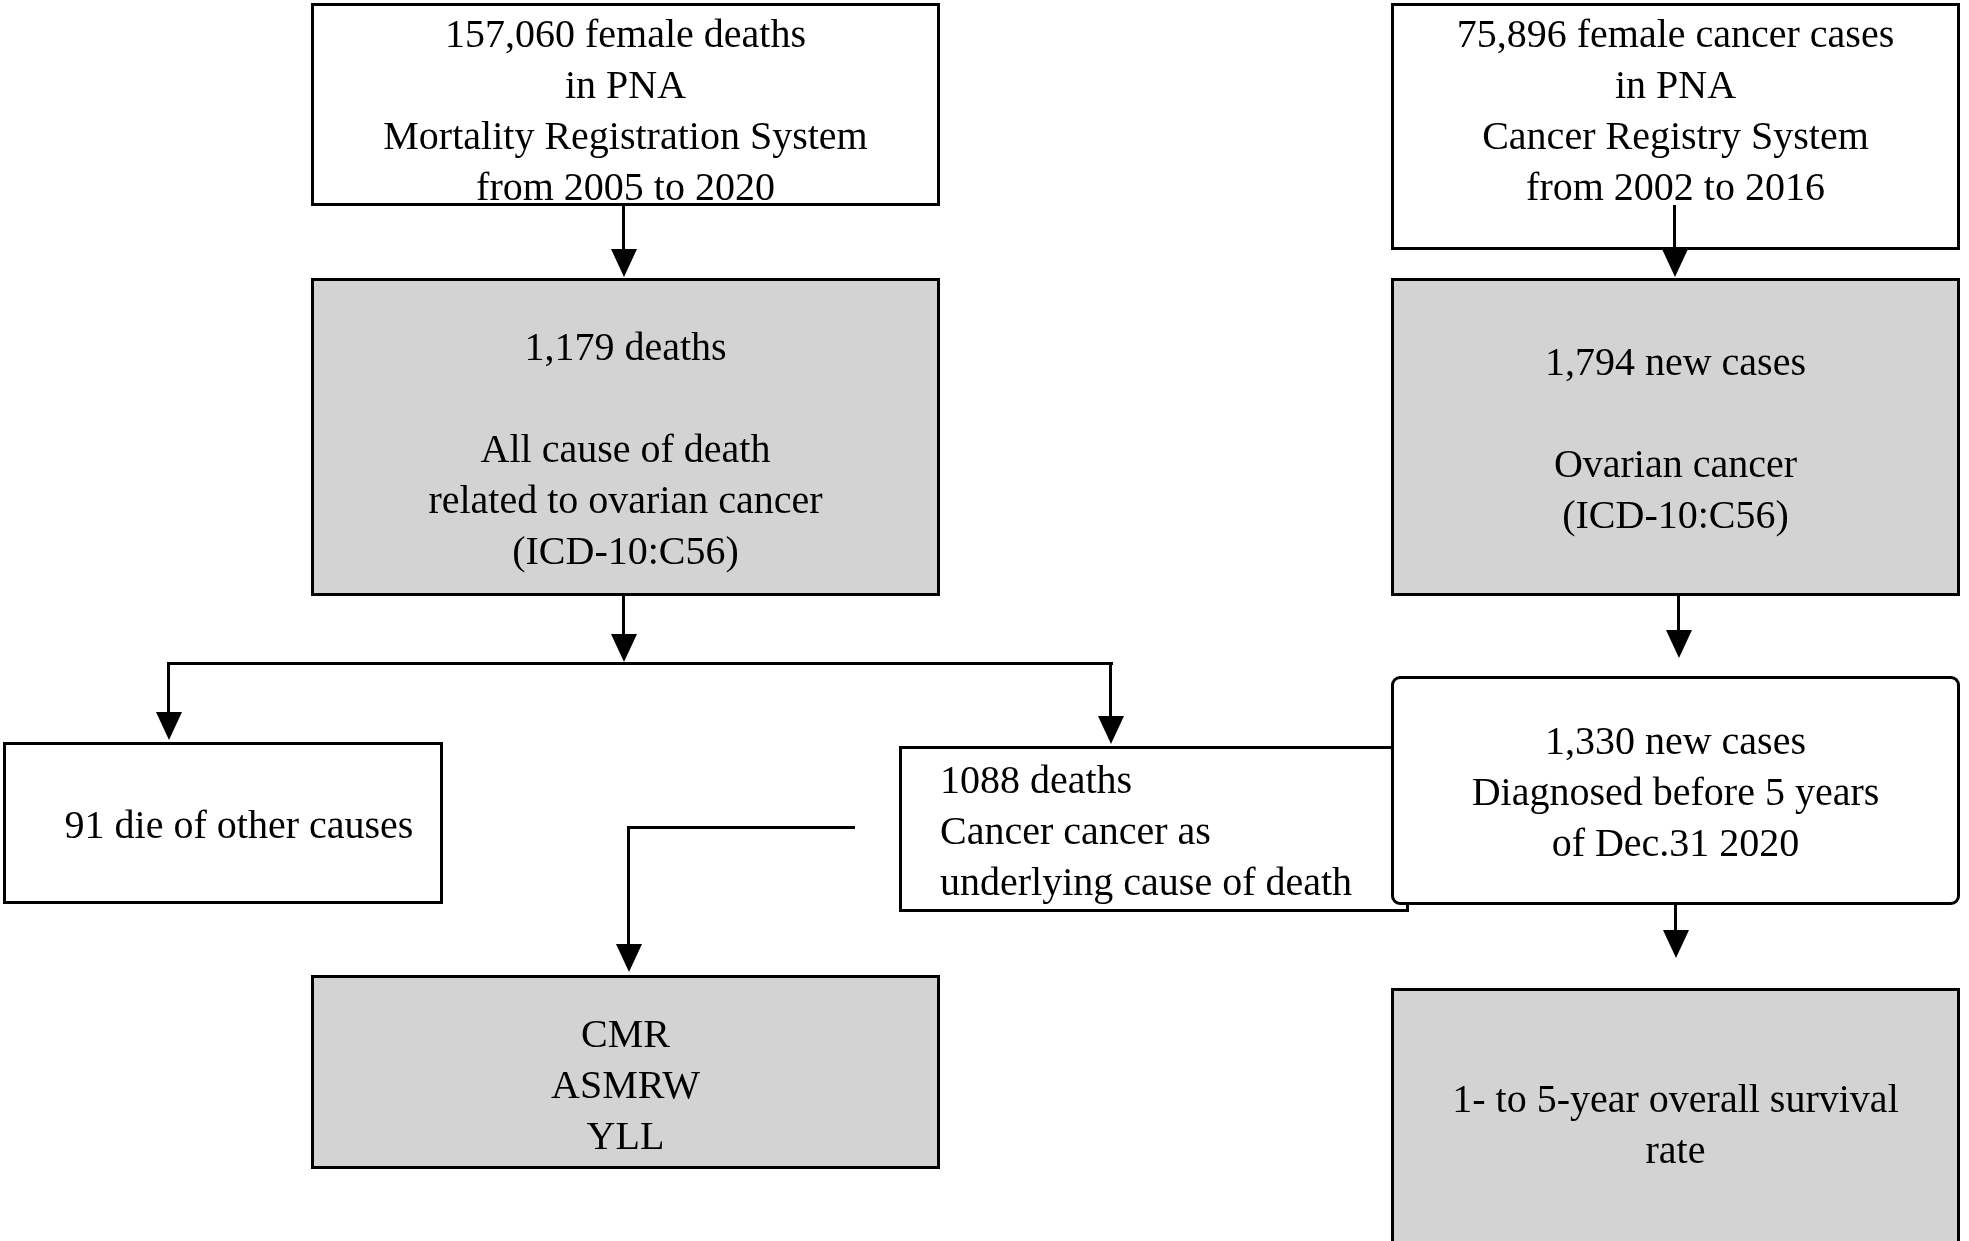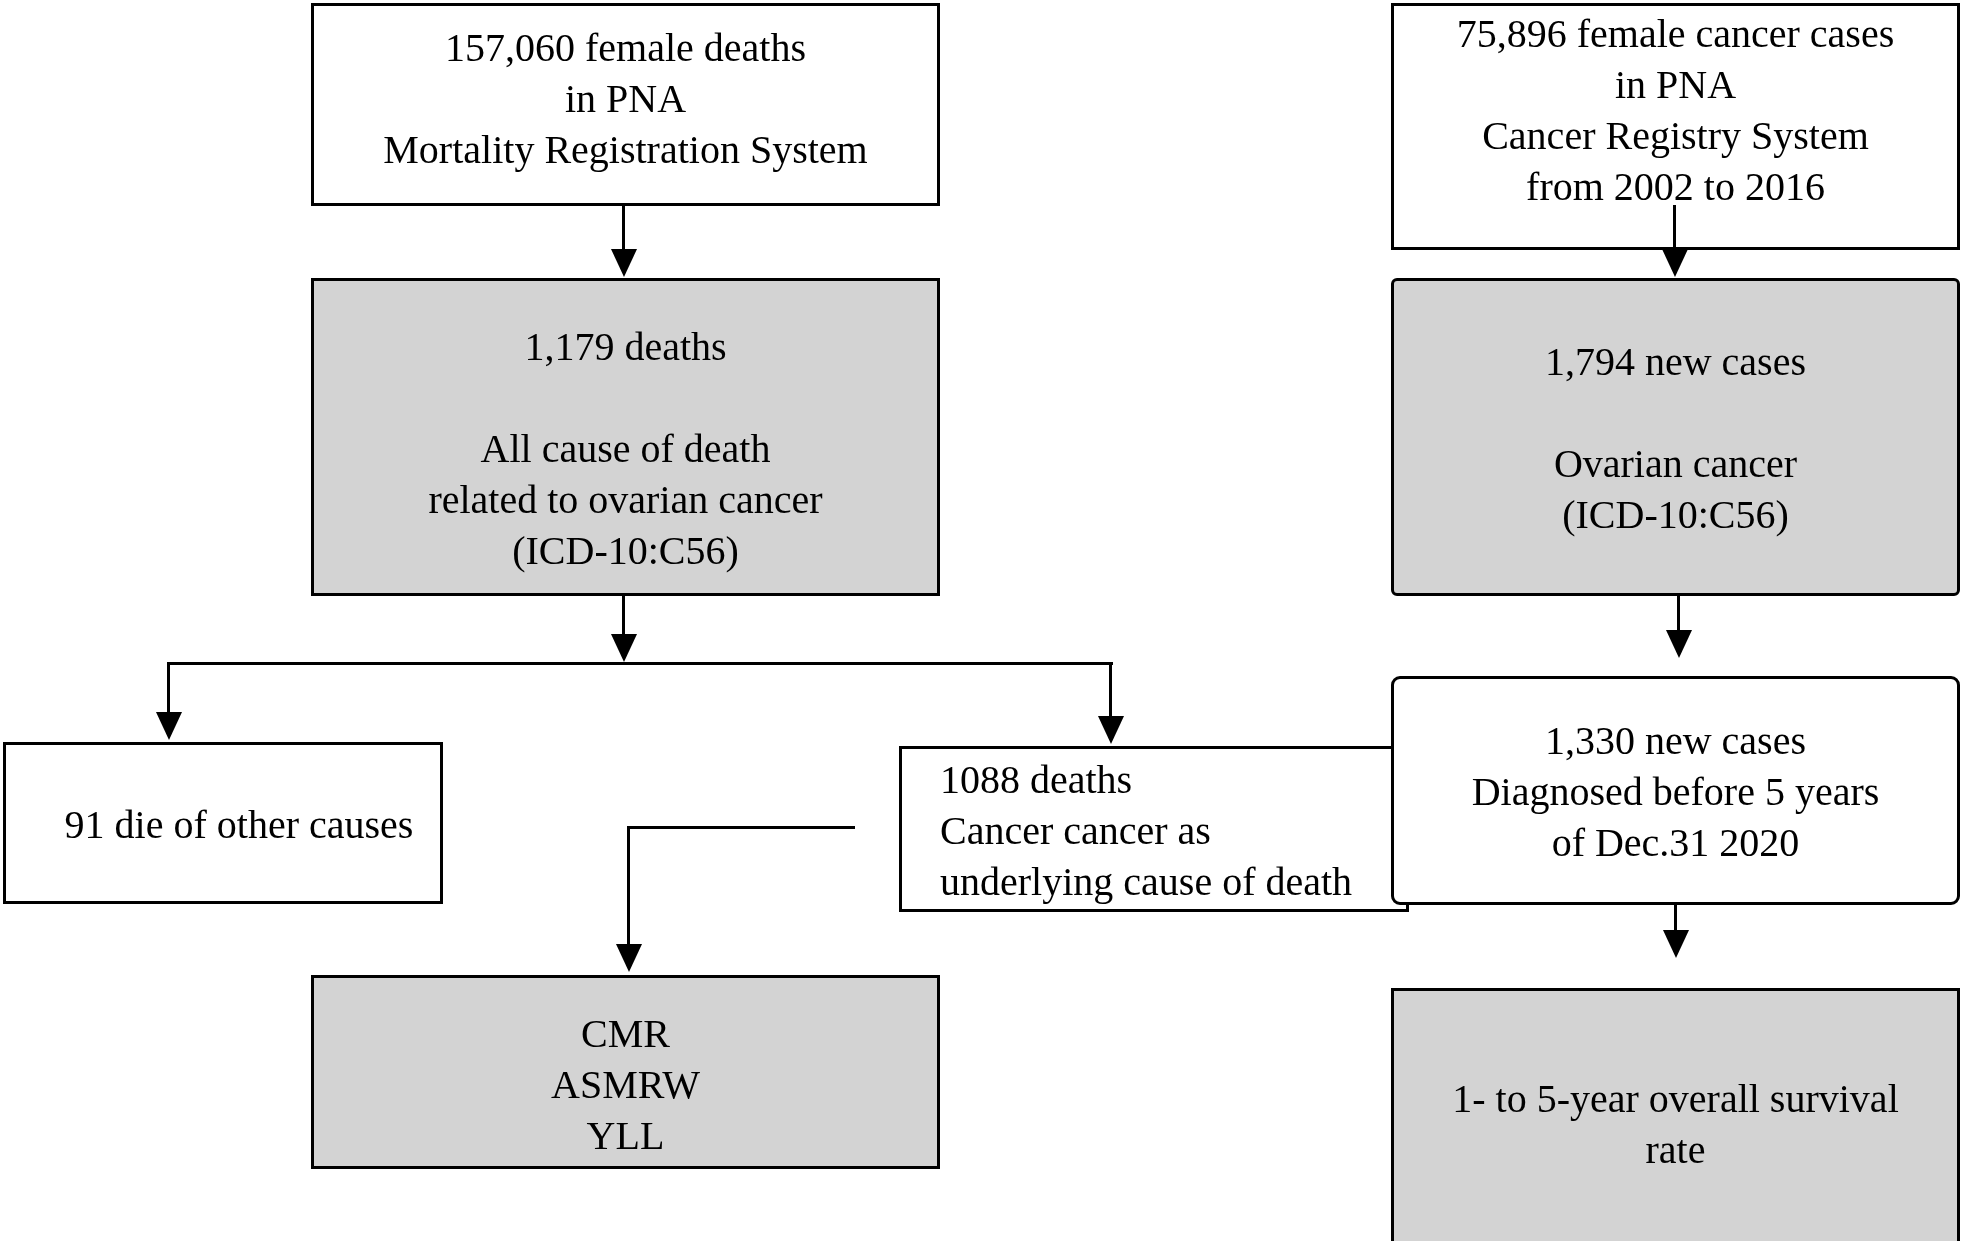--- a/index.html
+++ b/index.html
@@ -46,24 +46,25 @@
     border-left: 13px solid transparent;
     border-right: 13px solid transparent;
     border-top: 28px solid var(--line-color);
   }
 </style>
 </head>
 <body>
 
 <div class="canvas">
 
-  <div class="box" style="left:311px; top:3px; width:629px; height:203px; padding-top:16px;">
+  <div class="box" style="left:311px; top:3px; width:629px; height:203px; padding-top:2px;">
     <div class="ln">157,060 female deaths</div>
     <div class="ln">in PNA</div>
     <div class="ln">Mortality Registration System</div>
+    <div class="ln">from 2005 to 2020</div>
   </div>
 
   <div class="box gray" style="left:311px; top:278px; width:629px; height:318px; padding-top:40px;">
     <div class="ln">1,179 deaths</div>
     <div class="ln"></div>
     <div class="ln">All cause of death</div>
     <div class="ln">related to ovarian cancer</div>
     <div class="ln">(ICD-10:C56)</div>
   </div>
 
@@ -83,21 +84,21 @@
     <div class="ln">YLL</div>
   </div>
 
   <div class="box" style="left:1391px; top:3px; width:569px; height:247px; padding-top:2px;">
     <div class="ln">75,896 female cancer cases</div>
     <div class="ln">in PNA</div>
     <div class="ln">Cancer Registry System</div>
     <div class="ln">from 2002 to 2016</div>
   </div>
 
-  <div class="box gray" style="left:1391px; top:278px; width:569px; height:318px; padding-top:55px;border-radius:6px;">
+  <div class="box gray" style="left:1391px; top:278px; width:569px; height:318px; padding-top:55px;">
     <div class="ln">1,794 new cases</div>
     <div class="ln"></div>
     <div class="ln">Ovarian cancer</div>
     <div class="ln">(ICD-10:C56)</div>
   </div>
 
   <div class="box" style="left:1391px; top:676px; width:569px; height:229px; padding-top:36px;border-radius:9px;">
     <div class="ln">1,330 new cases</div>
     <div class="ln">Diagnosed before 5 years</div>
     <div class="ln">of Dec.31 2020</div>

